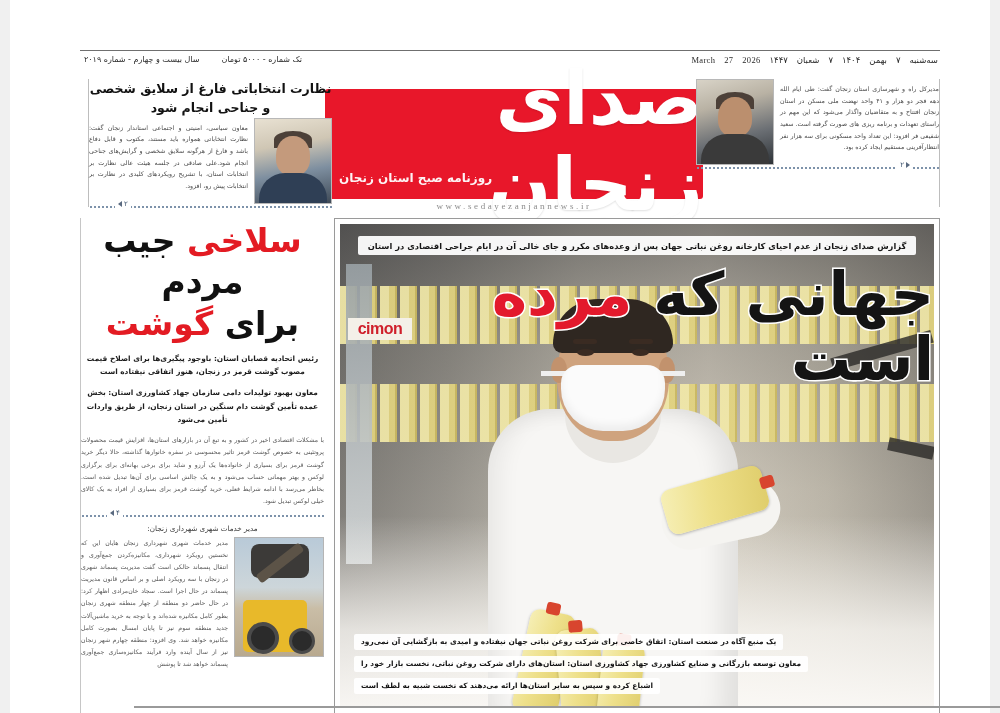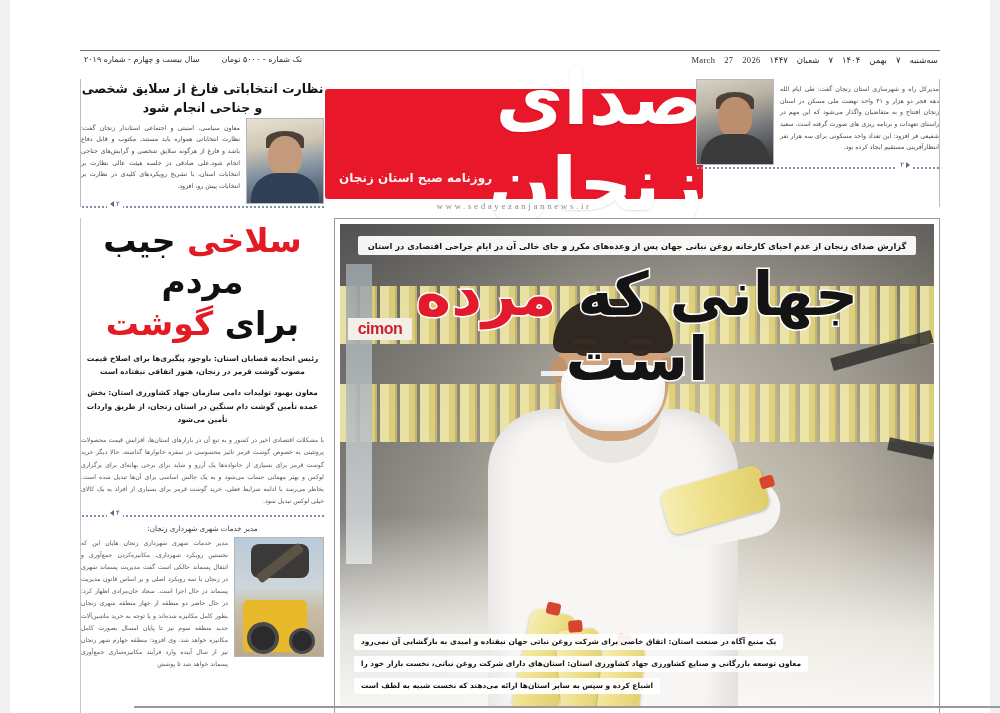--- a/index.html
+++ b/index.html
@@ -60,21 +60,21 @@
     color:#ffffff;font-size:12px;direction:rtl;opacity:.95;font-weight:bold;
   }
   .mast-url{
     position:absolute;left:0;top:126px;width:378px;
     text-align:center;font-size:9px;letter-spacing:2.6px;
     color:#8c8c8c;font-family:"Liberation Serif",serif;
   }
 
   
   .topart{
-    position:absolute;top:37px;height:128px;
+    position:absolute;top:37px;height:128px;margin-left:8px;
   }
   .topart.left{left:8px;width:243px;border-left:1px solid #bdbdbd;padding-left:0;}
   .topart.right{right:8px;width:243px;border-right:1px solid #bdbdbd;}
   .topart h3{
     margin:0;font-size:12.5px;line-height:1.55;font-weight:bold;
     color:#121212;text-align:center;direction:rtl;
   }
   .topart .body{
     margin-top:4px;font-size:6.3px;line-height:1.85;color:#4a4a4a;
     text-align:justify;direction:rtl;
@@ -297,21 +297,21 @@
   
   .photo-kicker{
     position:absolute;left:18px;right:18px;top:12px;height:19px;
     background:rgba(255,255,255,.94);border-radius:2px;
     display:flex;align-items:center;justify-content:center;
     font-size:8.3px;color:#161616;direction:rtl;white-space:nowrap;
     font-weight:bold;
   }
   .photo-head{
     position:absolute;left:0;right:0;top:38px;
-    text-align:center;direction:rtl;
+    direction:rtl;
     font-size:60px;font-weight:bold;line-height:1.08;
     color:#141414;
     -webkit-text-stroke:3px #ffffff;
     paint-order:stroke fill;
     letter-spacing:-2px;
   }
   .photo-head .red{color:#e3192c;}
   .bullets{
     position:absolute;left:14px;right:14px;bottom:12px;
     display:flex;flex-direction:column;gap:6px;

